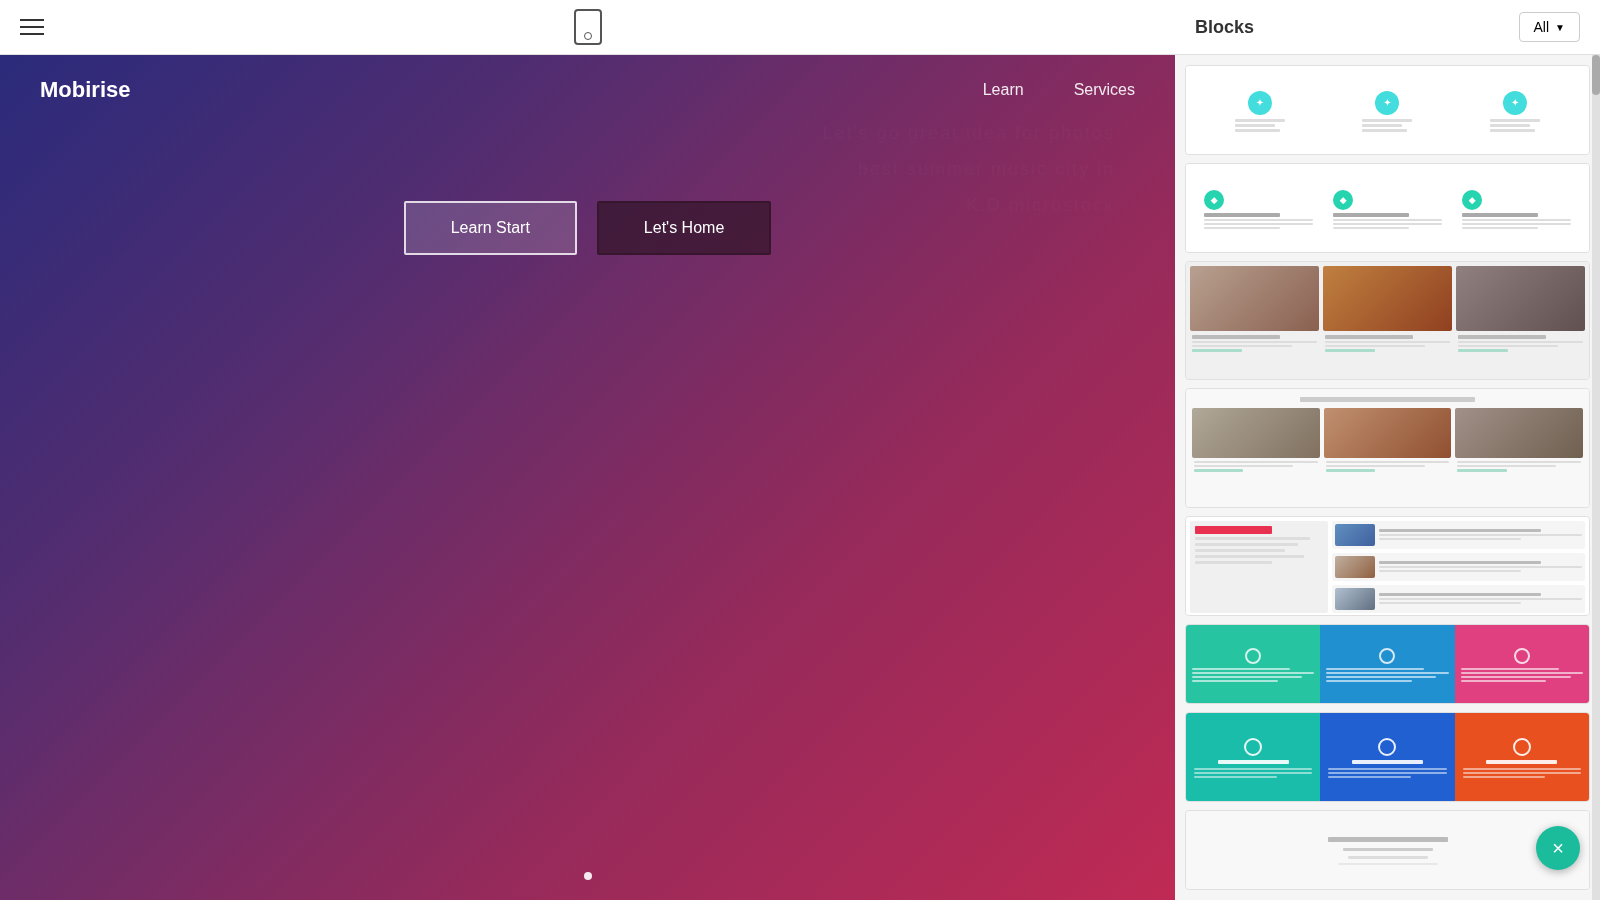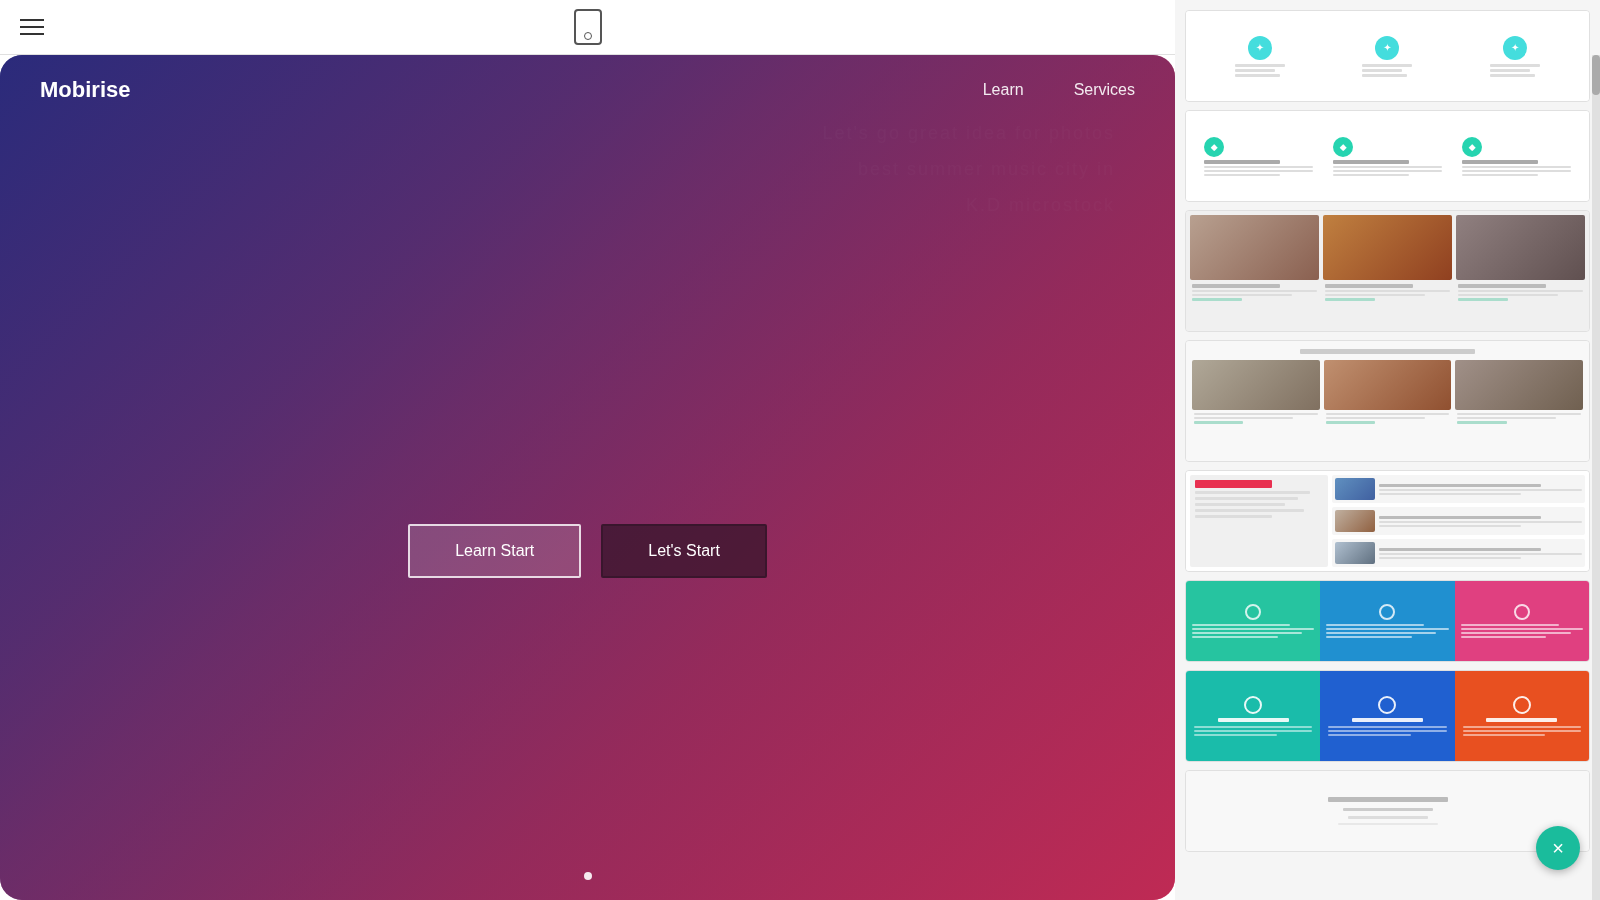--- a/index.html
+++ b/index.html
@@ -70,23 +70,22 @@
     }
 
     
     .hero {
       position: absolute;
       top: 55px; left: 0; right: 0; bottom: 0;
       background: linear-gradient(135deg, #3a3a8c 0%, #5b3a7e 30%, #b8305a 65%, #e03060 100%);
       display: flex;
       flex-direction: column;
       align-items: center;
-      justify-content: center;
+      justify-content: flex-start;
       overflow: hidden;
-      border-radius: 22px;
     }
     .hero-bg {
       position: absolute;
       inset: 0;
       background: 
         linear-gradient(135deg, rgba(40,40,120,0.85) 0%, rgba(100,40,100,0.7) 40%, rgba(180,40,80,0.75) 100%);
       z-index: 1;
     }
 
     
@@ -591,32 +590,36 @@
         <a href="#">Services</a>
       </div>
     </nav>
 
     <div class="hero-content">
       <h1 class="hero-title">
         <br>
       </h1>
       <div class="hero-buttons">
         <button class="btn-learn">Learn Start</button>
-        <button class="btn-start">Let's Start</button>
+        <button class="btn-start">Let's Home</button>
       </div>
     </div>
 
     <div class="hero-dots">
       <div class="dot active"></div>
     </div>
   </div>
 </div>
 
 <div class="blocks-panel">
 
+  <div class="blocks-header">
+    <span class="blocks-title">Blocks</span>
+    <div class="all-dropdown">All</div>
+  </div>
 
   <div class="blocks-scroll">
 
     <div class="block-card">
       <div class="block-preview-1">
         <div class="bp1-item">
           <div class="bp1-icon">✦</div>
           <div class="bp1-lines">
             <div class="bp1-line" style="width:50px"></div>
             <div class="bp1-line" style="width:40px"></div>

